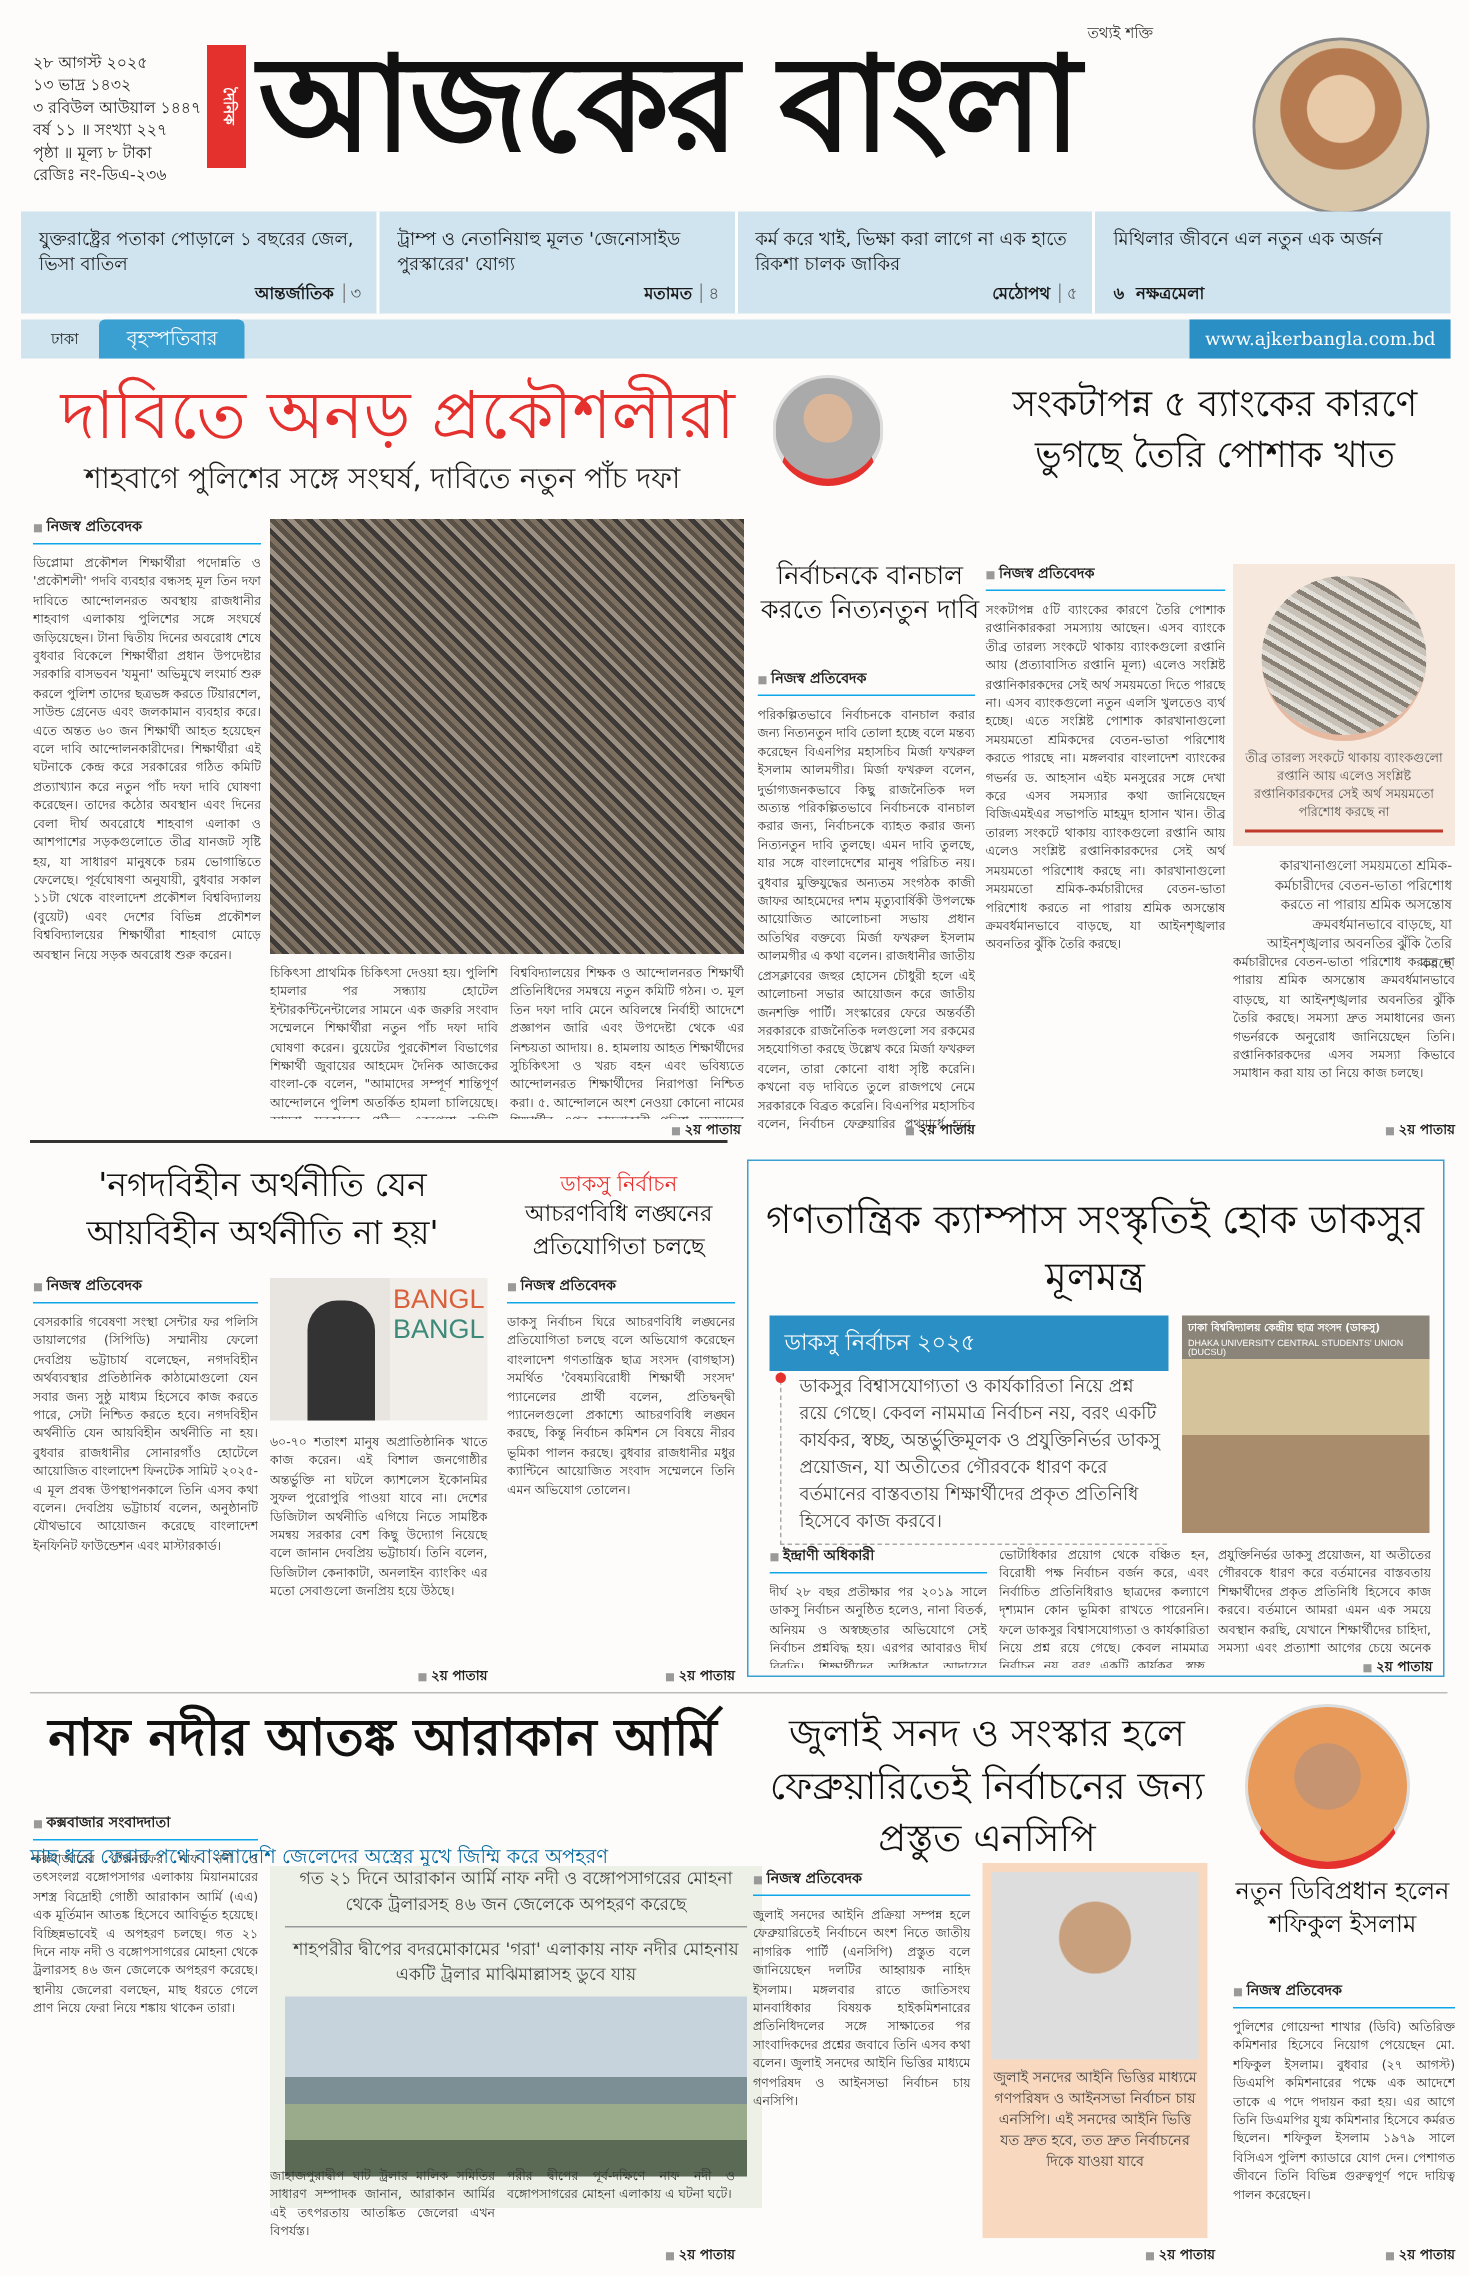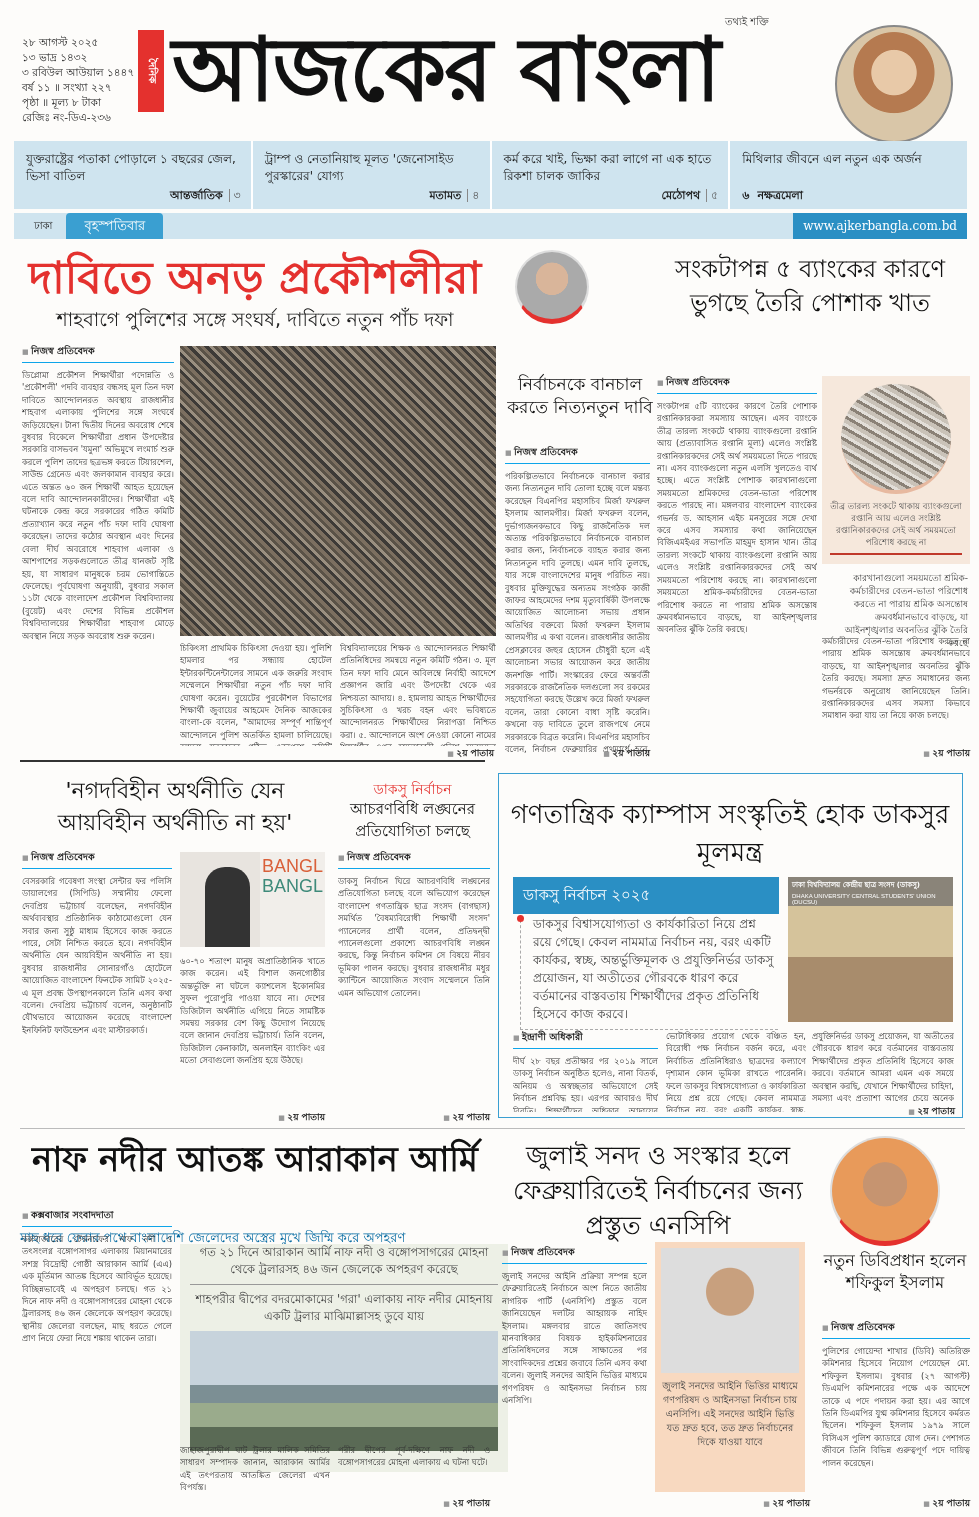--- a/index.html
+++ b/index.html
@@ -13,21 +13,21 @@
 .teaser-bar{left:14px;top:141px;width:953px;height:68px;background:#cfe4ef;display:flex}
 .teaser{flex:1;border-right:2px solid #fff;padding:10px 12px 4px 12px;position:relative;font-size:12px;line-height:17px;color:#1a1a1a}
 .teaser:last-child{border-right:none}
 .teaser .sec{position:absolute;bottom:5px;right:10px;font-weight:bold;font-size:11px}
 .teaser .sec .pg{font-weight:normal;color:#555;margin-left:6px;border-left:1px solid #888;padding-left:4px}
 .teaser .sec.left{left:12px;right:auto}
 .datebar{left:14px;top:213px;width:953px;height:26px;background:#cfe4ef;display:flex;align-items:center}
 .city{font-size:10px;margin-left:20px}
 .day-tab{margin-left:14px;background:#3a9fd1;color:#fff;font-size:13px;padding:3px 18px;height:26px;display:flex;align-items:center;border-radius:4px 4px 0 0}
 .url{margin-left:auto;background:#2a8fc4;color:#fff;font-family:"DejaVu Serif",serif;font-size:12px;padding:4px 10px;height:26px;display:flex;align-items:center}
-.lead-head{left:20px;top:252px;width:470px;text-align:center;color:#e4312e;font-size:44px;font-weight:bold;line-height:52px}
+.lead-head{left:20px;top:252px;width:470px;text-align:right;color:#e4312e;font-size:44px;font-weight:normal;line-height:52px}
 .lead-sub{left:20px;top:307px;width:470px;text-align:center;color:#222;font-size:19px;line-height:24px}
 .byline{font-size:9.5px;font-weight:bold;border-bottom:1px solid #0ea5e9;padding-bottom:3px;margin-bottom:6px}
 .byline::before{content:"■ ";color:#999;font-size:7px}
 .body-text{font-size:8.3px;line-height:12.4px;text-align:justify;color:#333}
 .photo{background:#888}
 .crowd{background:repeating-linear-gradient(45deg,#5a5247 0 3px,#7c6f60 3px 6px,#3d3a37 6px 9px,#9a8f80 9px 12px)}
 .cont{font-size:9px;font-weight:bold;text-align:right;margin-top:2px}
 .cont::before{content:"■ ";color:#999;font-size:7px}
 .circle{border-radius:50%;border:2px solid #ddd;border-bottom:5px solid #e4312e}
 .h-black{font-size:22px;text-align:center;line-height:30px;color:#111}

